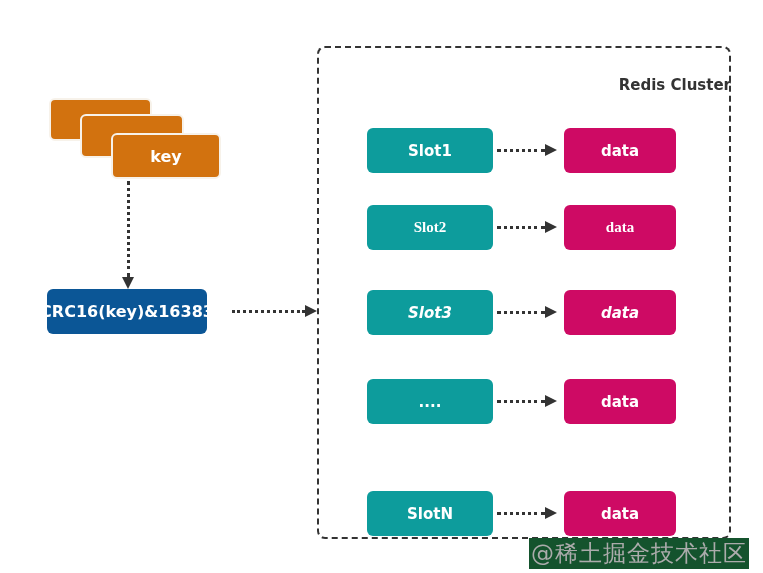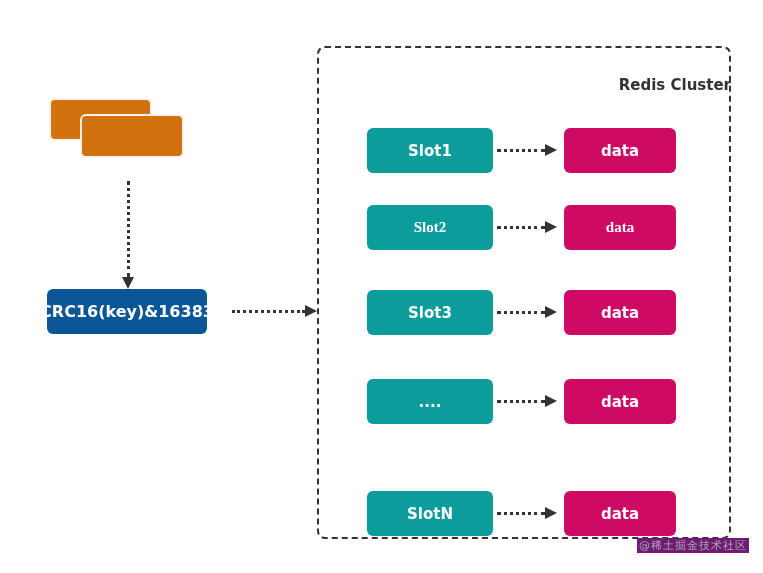--- a/index.html
+++ b/index.html
@@ -56,31 +56,34 @@
 
   .arrow-key-v{left:127px;top:181px;height:96px;}
   .tri-key{left:122px;top:277px;}
 
   .arrow-hash-h{left:232px;top:310px;width:73px;}
   .tri-hash{left:305px;top:305px;}
 
   
   .watermark{
     position:absolute;right:14px;top:538px;
-    font-size:11px;color:var(--watermark-color);letter-spacing:1px;
-    background:#701a75;padding:0 2px;
+    font-size:23px;color:var(--watermark-color);letter-spacing:1px;
+    background:#14532d;padding:0 2px;
   }
 </style>
 </head>
 <body>
 
 <div class="canvas">
 
   <div class="box orange stack-back"></div>
   <div class="box orange stack-mid"></div>
+  <div class="box orange stack-front">
+    <span>key</span>
+  </div>
 
   <div class="dotline-v arrow-key-v"></div>
   <div class="tri-down tri-key"></div>
 
   <div class="box blue hash-box">
     <span>CRC16(key)&amp;16383</span>
   </div>
 
   <div class="dotline-h arrow-hash-h"></div>
   <div class="tri-right tri-hash"></div>
@@ -103,21 +106,21 @@
     <div class="box teal slot-box">
       <span>Slot2</span>
     </div>
     <div class="dotline-h"></div>
     <div class="tri-right"></div>
     <div class="box magenta data-box">
       <span>data</span>
     </div>
   </div>
 
-  <div class="row" style="top:290px;">
+  <div class="row" style="top:290px;font-style:italic;">
     <div class="box teal slot-box">
       <span>Slot3</span>
     </div>
     <div class="dotline-h"></div>
     <div class="tri-right"></div>
     <div class="box magenta data-box">
       <span>data</span>
     </div>
   </div>
 

